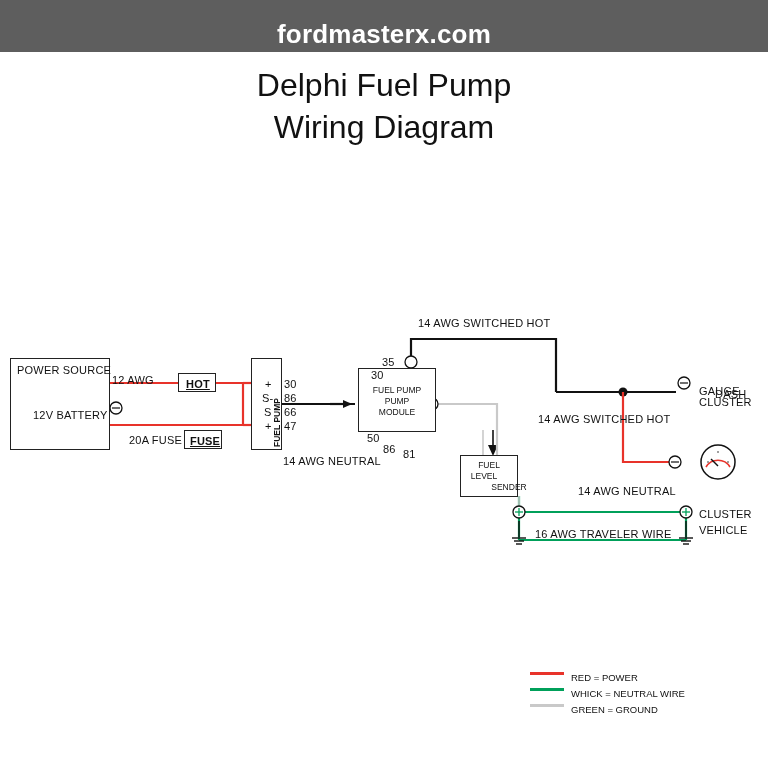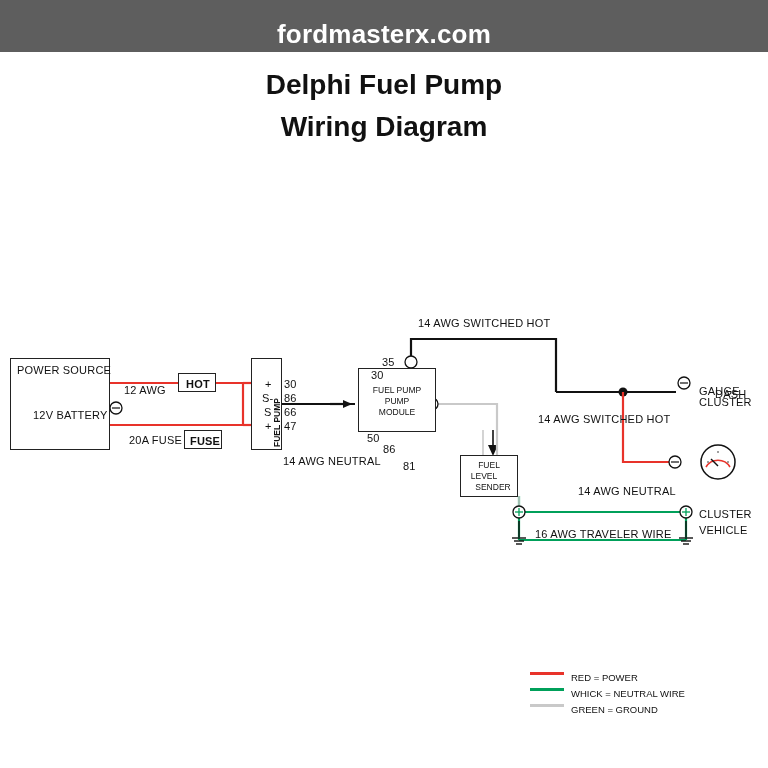--- a/index.html
+++ b/index.html
@@ -41,41 +41,41 @@
   
   .title-block {
     position: absolute;
     left: 0;
     top: 64px;
     width: 768px;
     text-align: center;
     color: #111111;
   }
   .title-line {
-    font-size: 28px;
-    font-weight: bold;
+    font-size: 32px;
+    font-weight: normal;
     line-height: 42px;
   }
   
   .diagram {
     position: absolute;
     left: 0;
     top: 0;
     width: 768px;
     height: 768px;
   }
   .lbl {
     position: absolute;
     font-size: 11px;
     color: #111111;
     font-family: "Liberation Sans", sans-serif;
     white-space: nowrap;
     letter-spacing: 0.2px;
   }
-  .lbl.b { font-weight: bold; }
+  .lbl.b { font-weight: bold; text-decoration: underline; }
   .box {
     position: absolute;
     border: 1.2px solid #222222;
     background: #ffffff;
     box-sizing: border-box;
   }
   .boxtext {
     position: absolute;
     width: 100%;
     text-align: center;
@@ -234,35 +234,35 @@
     <div class="lbl" style="left:284px; top:420px;">47</div>
 
     <div class="box" style="left:358px; top:368px; width:78px; height:64px;"></div>
     <div class="boxtext" style="left:358px; top:385px; width:78px;">FUEL PUMP</div>
     <div class="boxtext" style="left:358px; top:396px; width:78px;">PUMP</div>
     <div class="boxtext" style="left:358px; top:407px; width:78px;">MODULE</div>
     <div class="lbl" style="left:382px; top:356px;">35</div>
     <div class="lbl" style="left:371px; top:369px;">30</div>
     <div class="lbl" style="left:367px; top:432px;">50</div>
     <div class="lbl" style="left:383px; top:443px;">86</div>
-    <div class="lbl" style="left:403px; top:460px;">81</div>
+    <div class="lbl" style="left:403px; top:448px;">81</div>
 
     <div class="box" style="left:460px; top:455px; width:58px; height:42px;"></div>
     <div class="boxtext" style="left:460px; top:460px; width:58px;">FUEL</div>
     <div class="boxtext" style="left:460px; top:471px; width:48px;">LEVEL</div>
-    <div class="boxtext" style="left:460px; top:482px; width:66px;">SENDER</div>
+    <div class="boxtext" style="left:460px; top:482px; width:66px;padding-left:16px;">SENDER</div>
 
     <div class="lbl" style="left:699px; top:388px;padding-left:16px;">DASH</div>
     <div class="lbl" style="left:699px; top:385px;">GAUGE</div>
     <div class="lbl" style="left:699px; top:396px;">CLUSTER</div>
 
     <div class="lbl" style="left:699px; top:524px;">VEHICLE</div>
     <div class="lbl" style="left:699px; top:508px;">CLUSTER</div>
 
-    <div class="lbl" style="left:124px; top:374px;margin-top:10px;">12 AWG</div>
+    <div class="lbl" style="left:112px; top:374px;">12 AWG</div>
     <div class="lbl" style="left:129px; top:434px;">20A FUSE</div>
     <div class="lbl" style="left:418px; top:317px;">14 AWG SWITCHED HOT</div>
     <div class="lbl" style="left:283px; top:455px;">14 AWG NEUTRAL</div>
     <div class="lbl" style="left:538px; top:413px;">14 AWG SWITCHED HOT</div>
     <div class="lbl" style="left:578px; top:485px;">14 AWG NEUTRAL</div>
     <div class="lbl" style="left:535px; top:528px;">16 AWG TRAVELER WIRE</div>
   </div>
 
   <div class="legend">
     <div class="legend-row">

